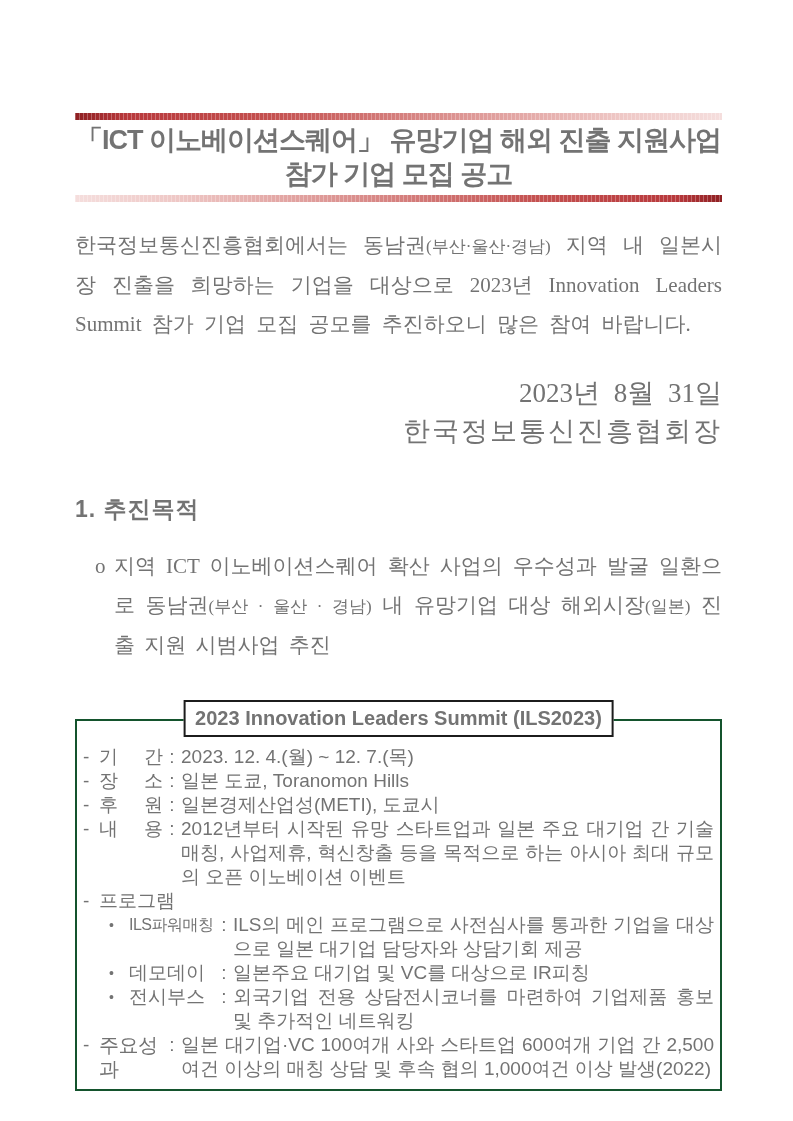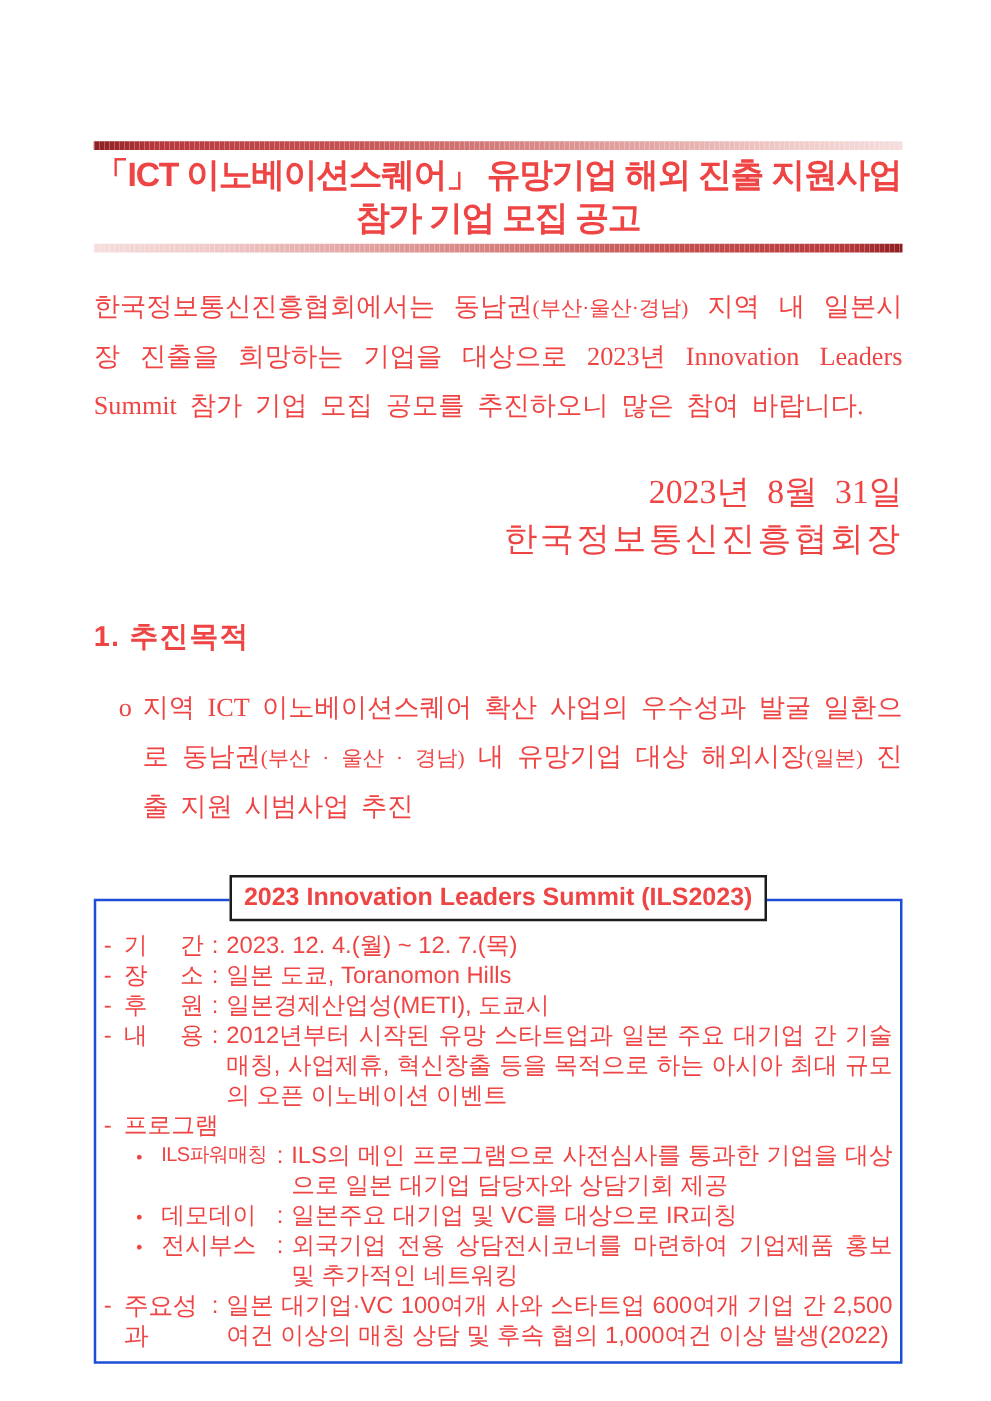--- a/index.html
+++ b/index.html
@@ -4,21 +4,21 @@
 <style>
   * { margin: 0; padding: 0; box-sizing: border-box; }
   html, body { background: #e8e8e8; }
   .page {
     width: 793px; height: 1121px;
     background: #ffffff;
     margin: 0 auto;
     padding: 113px 71px 0 75px;
     position: relative;
     overflow: hidden;
-    color: #ef4444;
+    color: #737373;
     font-family: "Liberation Serif", "DejaVu Serif", serif;
   }
 
   
   .title-banner { width: 100%; }
   .bar {
     height: 7px; width: 100%;
   }
   .bar-top {
     background:
@@ -77,21 +77,21 @@
     display: flex;
     font-size: 21px;
     line-height: 39px;
   }
   .section-bullet .o-marker { width: 19px; flex: 0 0 auto; }
   .section-bullet .b-text { flex: 1; text-align: justify; word-spacing: 4px; }
 
   
   .info-box {
     margin-top: 54px;
-    border: 2px solid #1d4ed8;
+    border: 2px solid #14532d;
     position: relative;
     padding: 24px 6px 8px 6px;
     font-family: "Liberation Sans", "DejaVu Sans", sans-serif;
     font-size: 19px;
     line-height: 24px;
   }
   .info-box-title {
     position: absolute;
     top: -21px;
     left: 50%;

